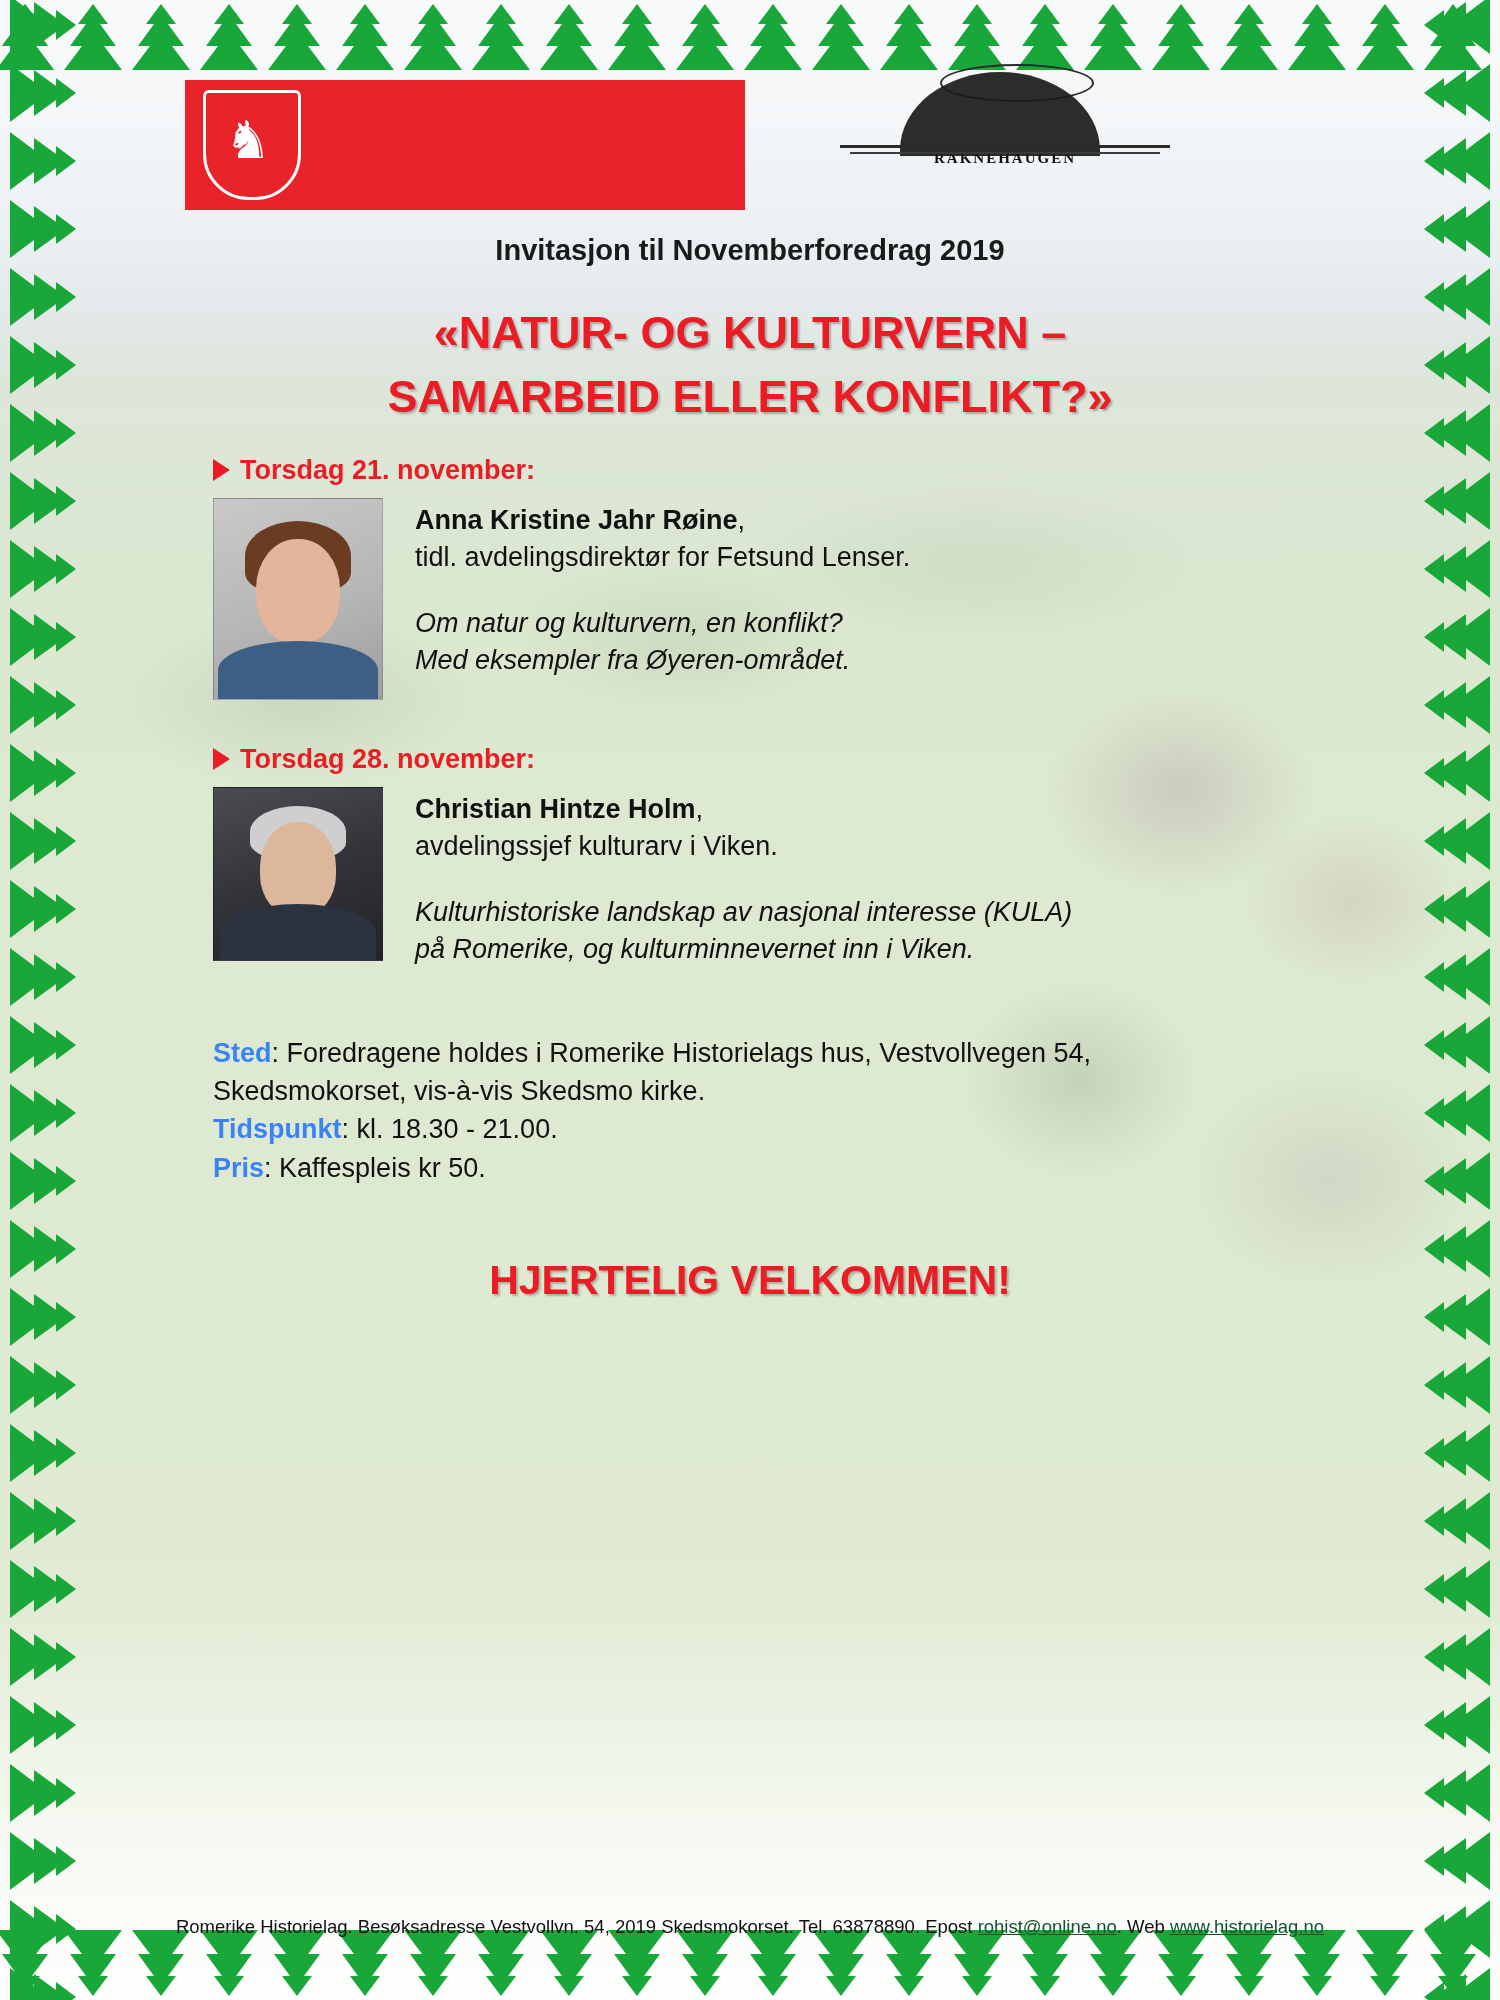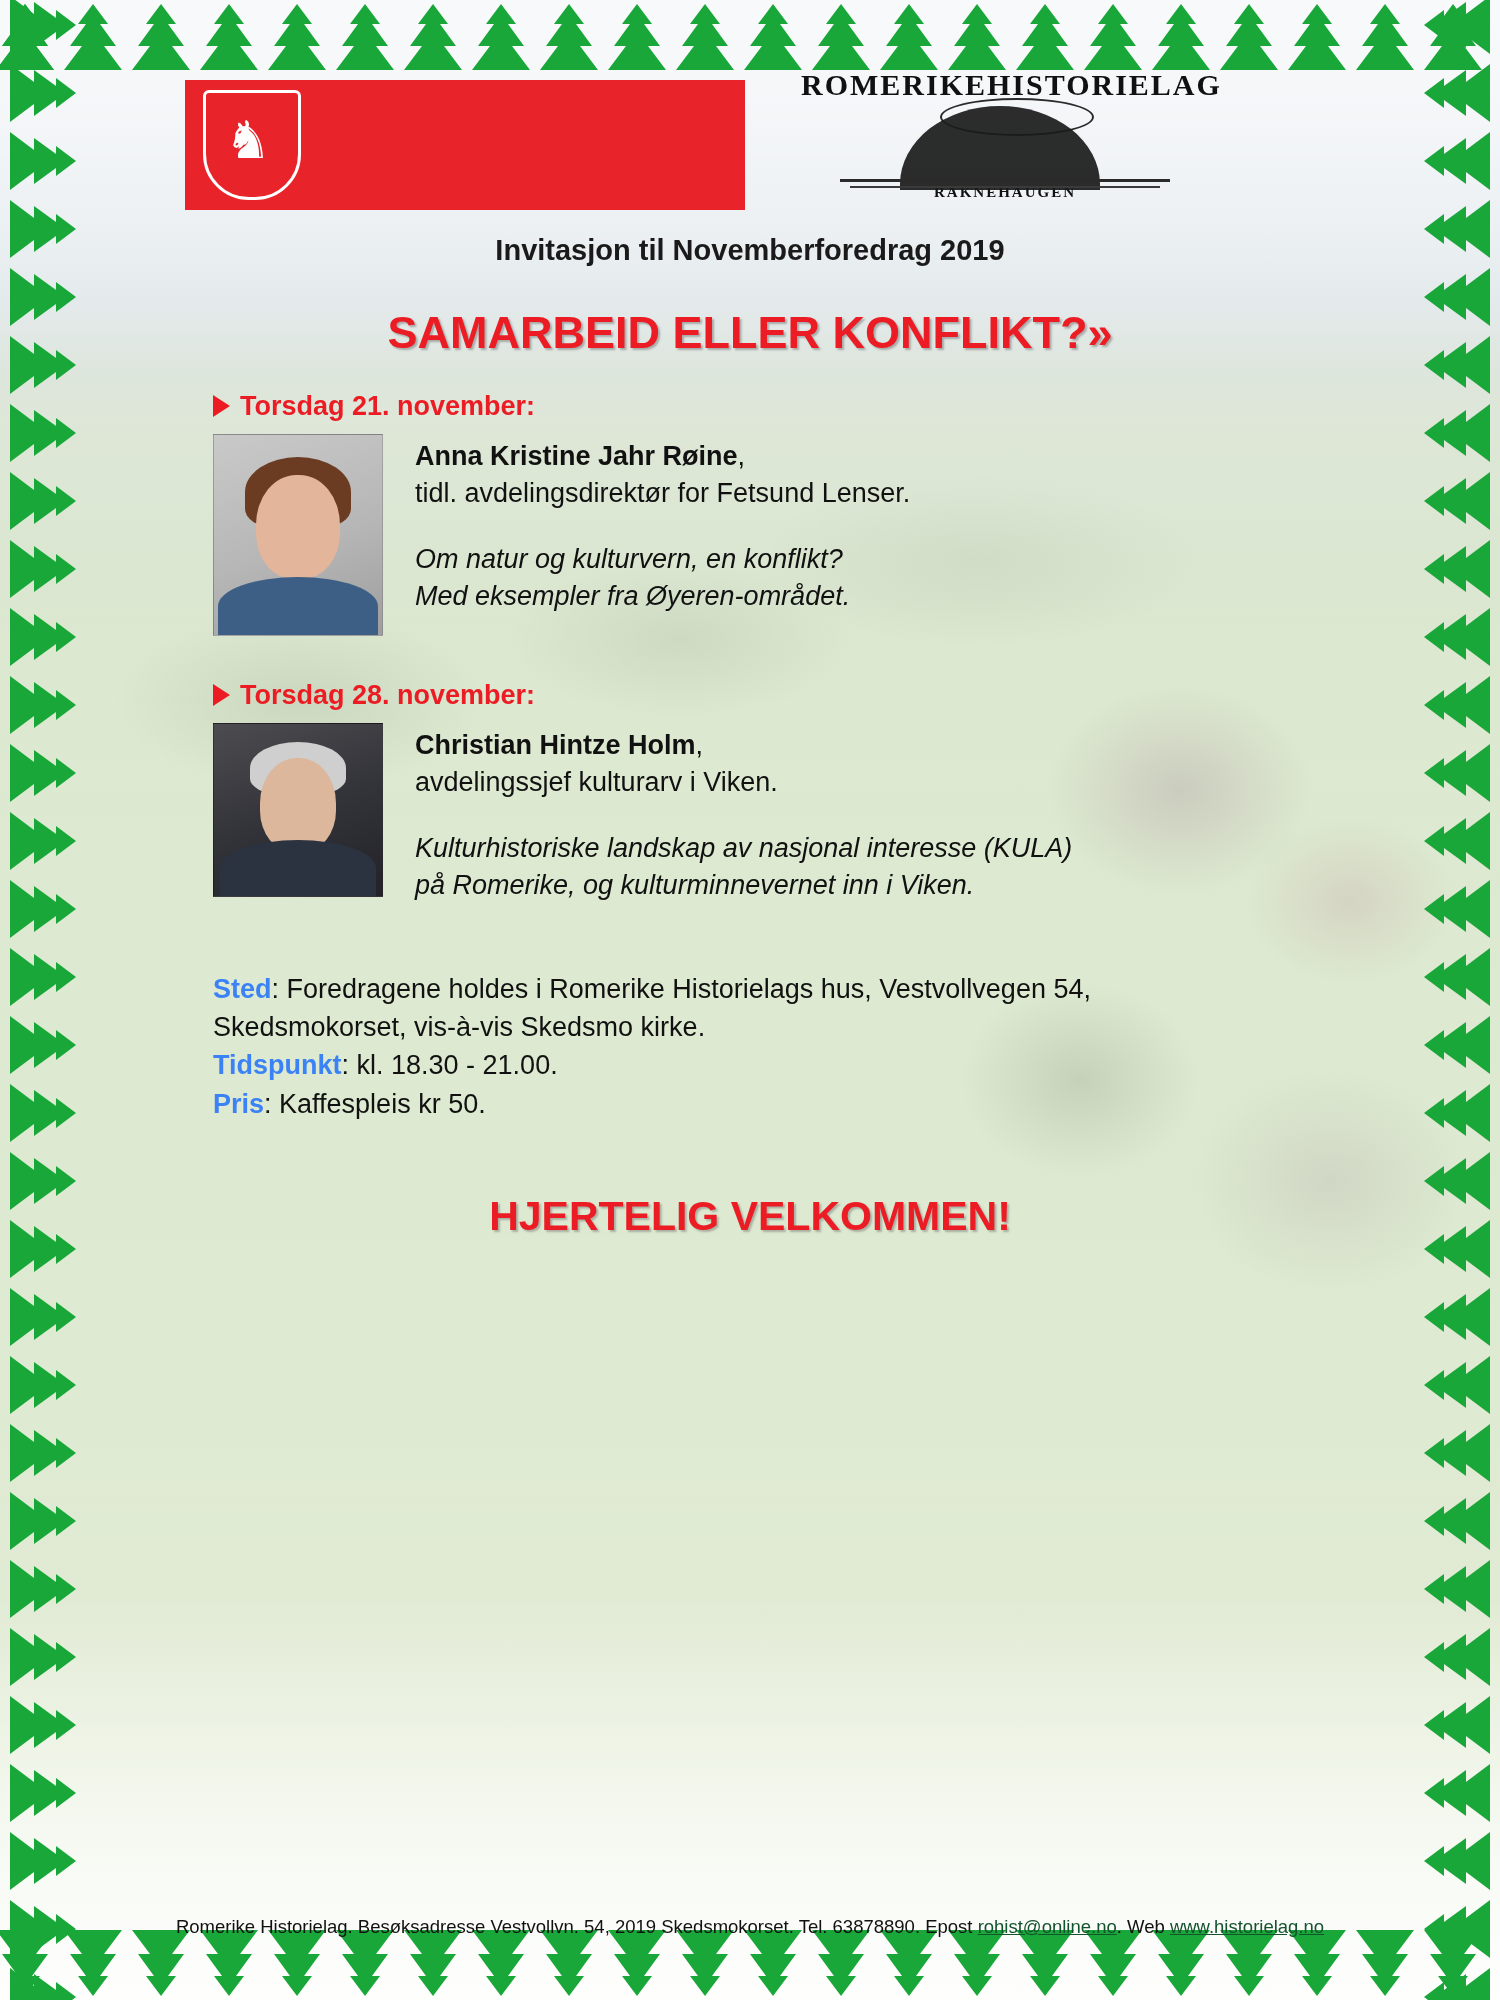--- a/index.html
+++ b/index.html
@@ -444,37 +444,34 @@
 
     <div class="logo-row">
 
       <div class="fmf-logo">
         <div class="fmf-shield">
           <div class="knight">♞</div>
         </div>
       </div>
 
       <div class="rhl-logo">
-        <div class="rhl-top">
-          <span>ROMERIKE</span>
-          <span>HISTORIELAG</span>
-        </div>
         <div class="rhl-mound">
           <div class="cloud"></div>
           <div class="hill"></div>
           <div class="ground"></div>
           <div class="ground2"></div>
         </div>
         <div class="rhl-bottom">RAKNEHAUGEN</div>
       </div>
     </div>
 
     <div class="invite">Invitasjon til Novemberforedrag 2019</div>
 
     <div class="headline">
+      <div>«NATUR- OG KULTURVERN –</div>
       <div>SAMARBEID ELLER KONFLIKT?»</div>
     </div>
 
     <div class="session">
       <div class="session-date">
         <span class="bullet-tri"></span>
         <span>Torsdag 21. november:</span>
       </div>
 
 

